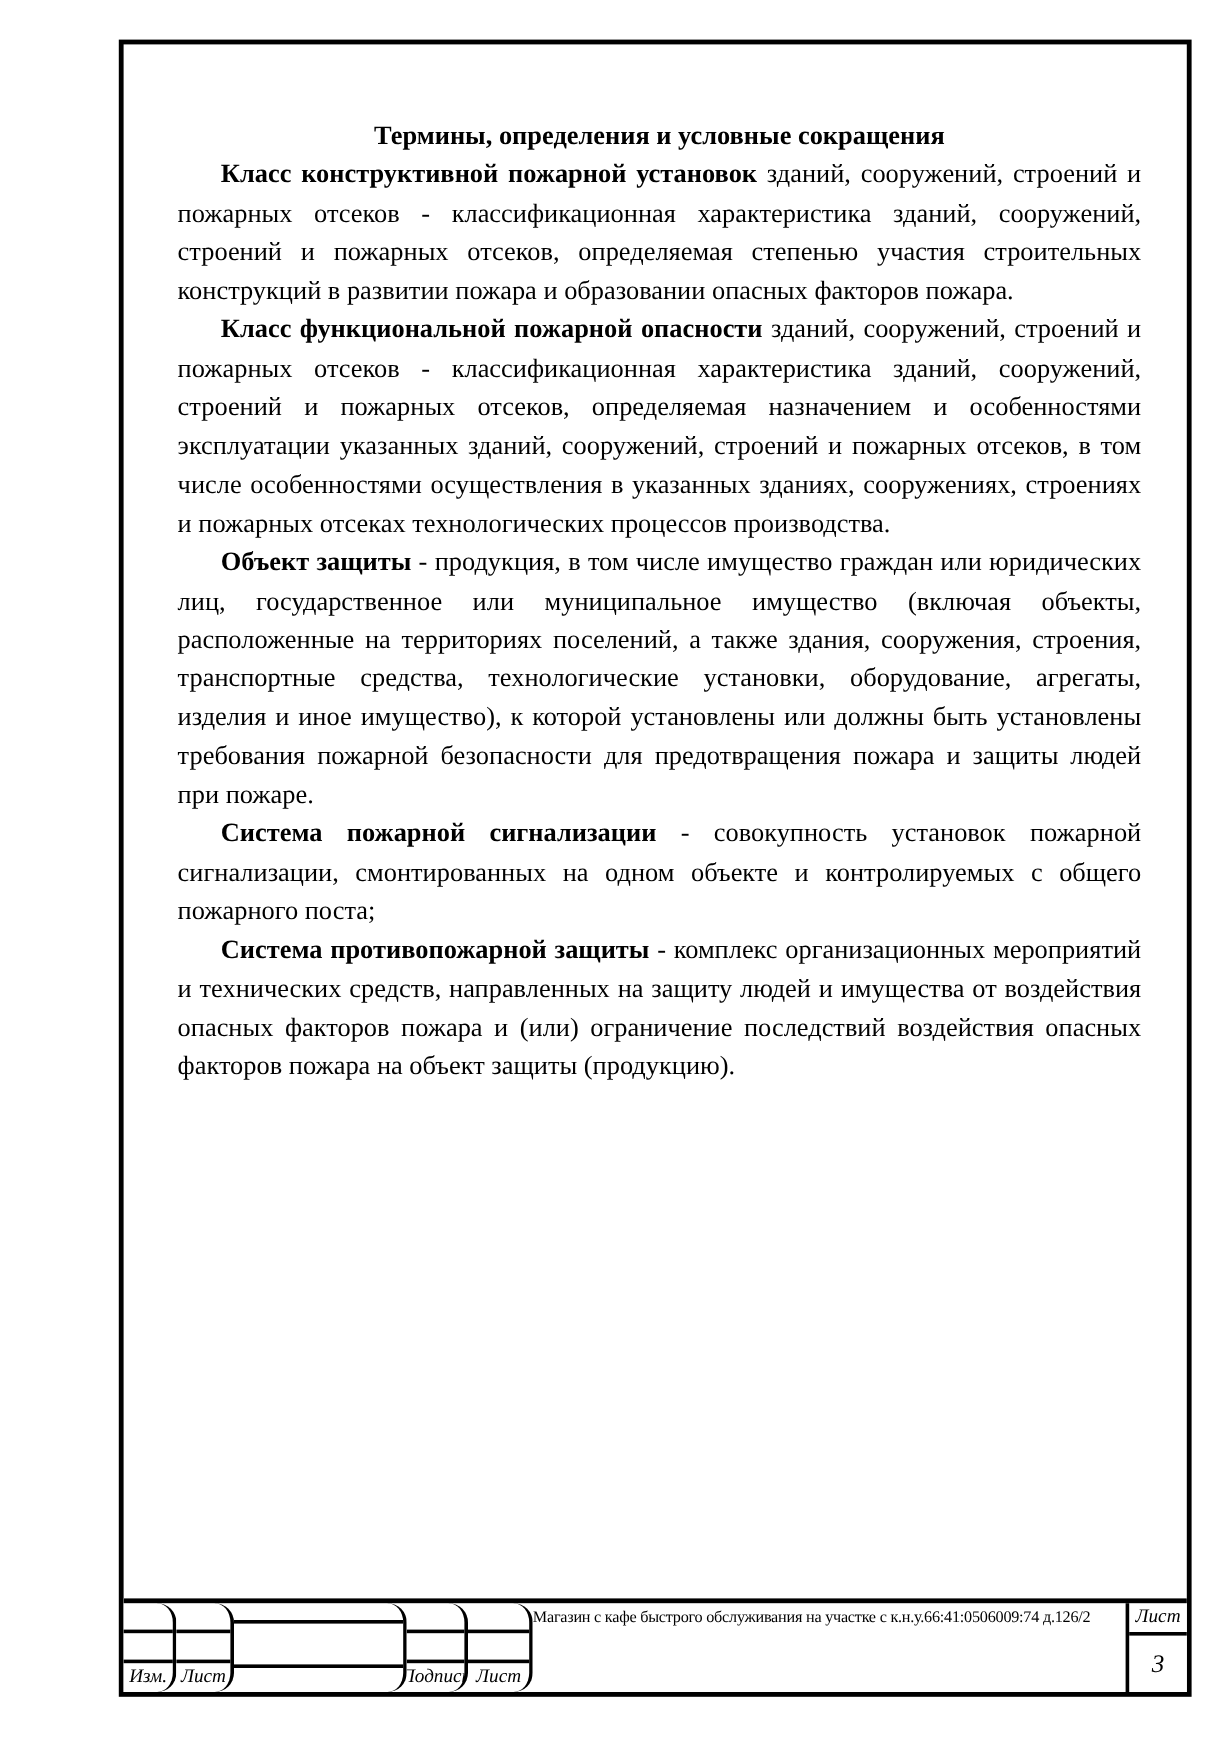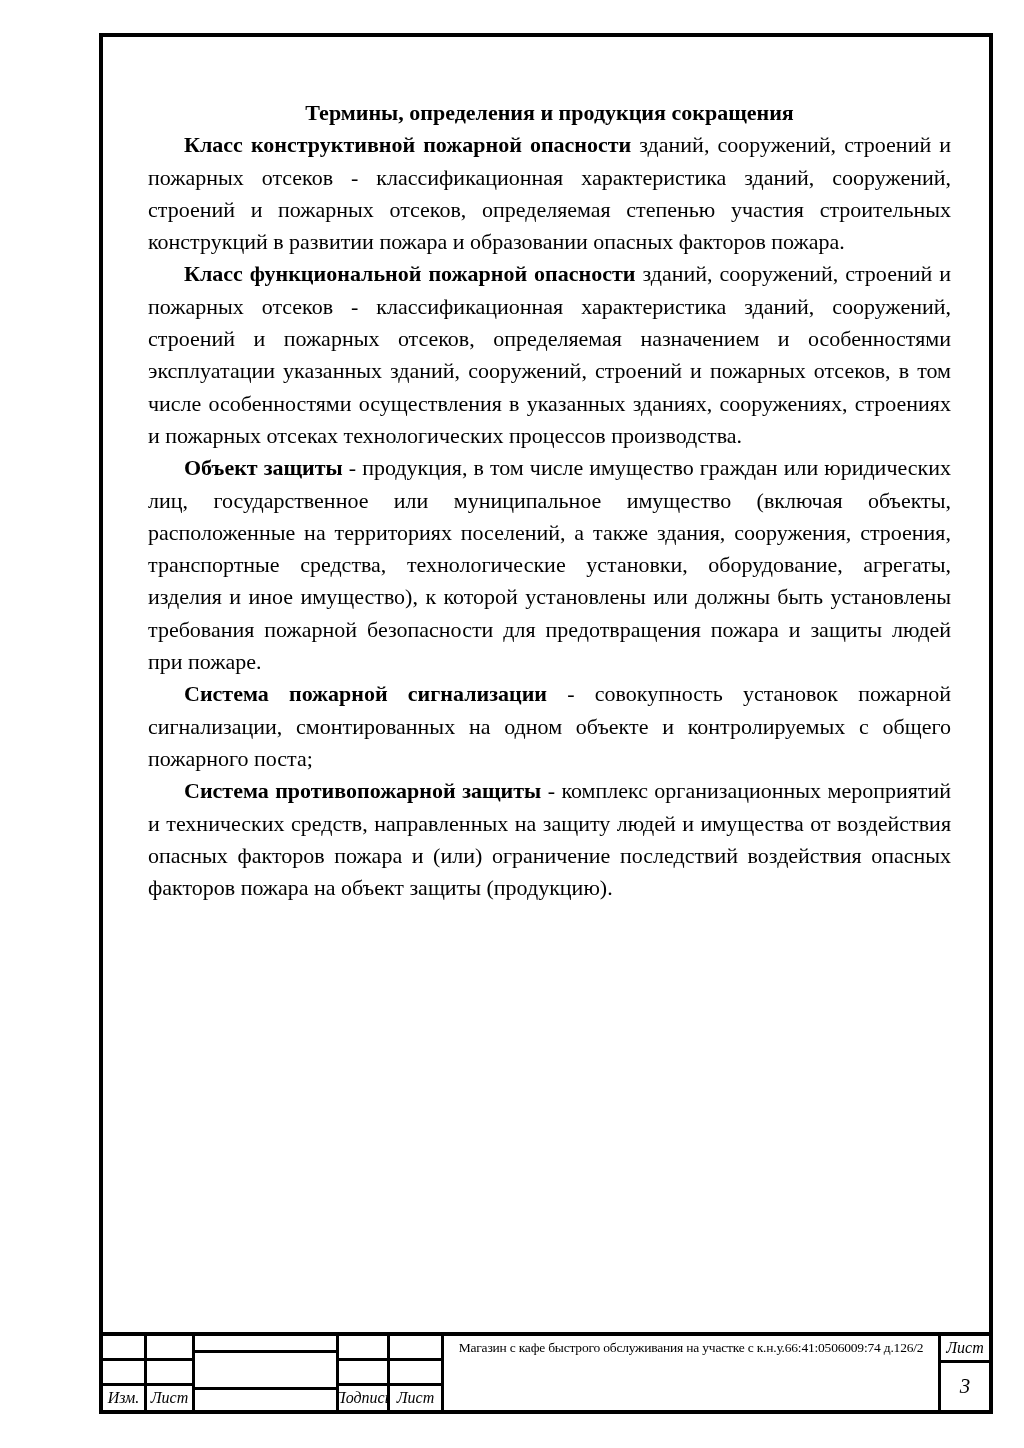--- a/index.html
+++ b/index.html
@@ -56,20 +56,21 @@
     border-top: 4px solid #000;
     box-sizing: border-box;
     display: flex;
     background: #ffffff;
   }
   .stamp-col {
     border-right: 3px solid #000;
     box-sizing: border-box;
     display: flex;
     flex-direction: column;
+    border-radius: 16px;
   }
   .w-izm   { width: 44px; }
   .w-list  { width: 48px; }
   .w-dokum { width: 144px; gap: 20px; }
   .w-podp  { width: 51px; }
   .w-data  { width: 54px; }
   .stamp-cell {
     height: 22px;
     border-bottom: 3px solid #000;
     box-sizing: content-box;
@@ -81,21 +82,20 @@
     justify-content: center;
     font-style: italic;
     font-size: 16px;
     white-space: nowrap;
     overflow: hidden;
   }
   .stamp-mid {
     flex: 1;
     border-right: 3px solid #000;
     box-sizing: border-box;
-    text-align: center;
     padding-top: 4px;
     font-size: 13.5px;
     letter-spacing: -0.2px;
     white-space: nowrap;
     overflow: hidden;
   }
   .sheet-col {
     width: 48px;
     display: flex;
     flex-direction: column;
@@ -117,24 +117,24 @@
     font-style: italic;
     font-size: 21px;
   }
 </style>
 </head>
 <body>
 
 <div class="frame">
 
   <div class="content">
-    <h1 class="doc-title">Термины, определения и продукция сокращения</h1>
+    <h1 class="doc-title">Термины, определения и условные сокращения</h1>
 
 
-    <p class="para"><span class="term">Класс конструктивной пожарной опасности</span><span> зданий, сооружений, строений и пожарных отсеков - классификационная характеристика зданий, сооружений, строений и пожарных отсеков, определяемая степенью участия строительных конструкций в развитии пожара и образовании опасных факторов пожара.</span></p>
+    <p class="para"><span class="term">Класс конструктивной пожарной установок</span><span> зданий, сооружений, строений и пожарных отсеков - классификационная характеристика зданий, сооружений, строений и пожарных отсеков, определяемая степенью участия строительных конструкций в развитии пожара и образовании опасных факторов пожара.</span></p>
 
     <p class="para"><span class="term">Класс функциональной пожарной опасности</span><span> зданий, сооружений, строений и пожарных отсеков - классификационная характеристика зданий, сооружений, строений и пожарных отсеков, определяемая назначением и особенностями эксплуатации указанных зданий, сооружений, строений и пожарных отсеков, в том числе особенностями осуществления в указанных зданиях, сооружениях, строениях и пожарных отсеках технологических процессов производства.</span></p>
 
     <p class="para"><span class="term">Объект защиты</span><span> - продукция, в том числе имущество граждан или юридических лиц, государственное или муниципальное имущество (включая объекты, расположенные на территориях поселений, а также здания, сооружения, строения, транспортные средства, технологические установки, оборудование, агрегаты, изделия и иное имущество), к которой установлены или должны быть установлены требования пожарной безопасности для предотвращения пожара и защиты людей при пожаре.</span></p>
 
 
 
     <p class="para"><span class="term">Система пожарной сигнализации</span><span> - совокупность установок пожарной сигнализации, смонтированных на одном объекте и контролируемых с общего пожарного поста;</span></p>
 
     <p class="para"><span class="term">Система противопожарной защиты</span><span> - комплекс организационных мероприятий и технических средств, направленных на защиту людей и имущества от воздействия опасных факторов пожара и (или) ограничение последствий воздействия опасных факторов пожара на объект защиты (продукцию).</span></p>

